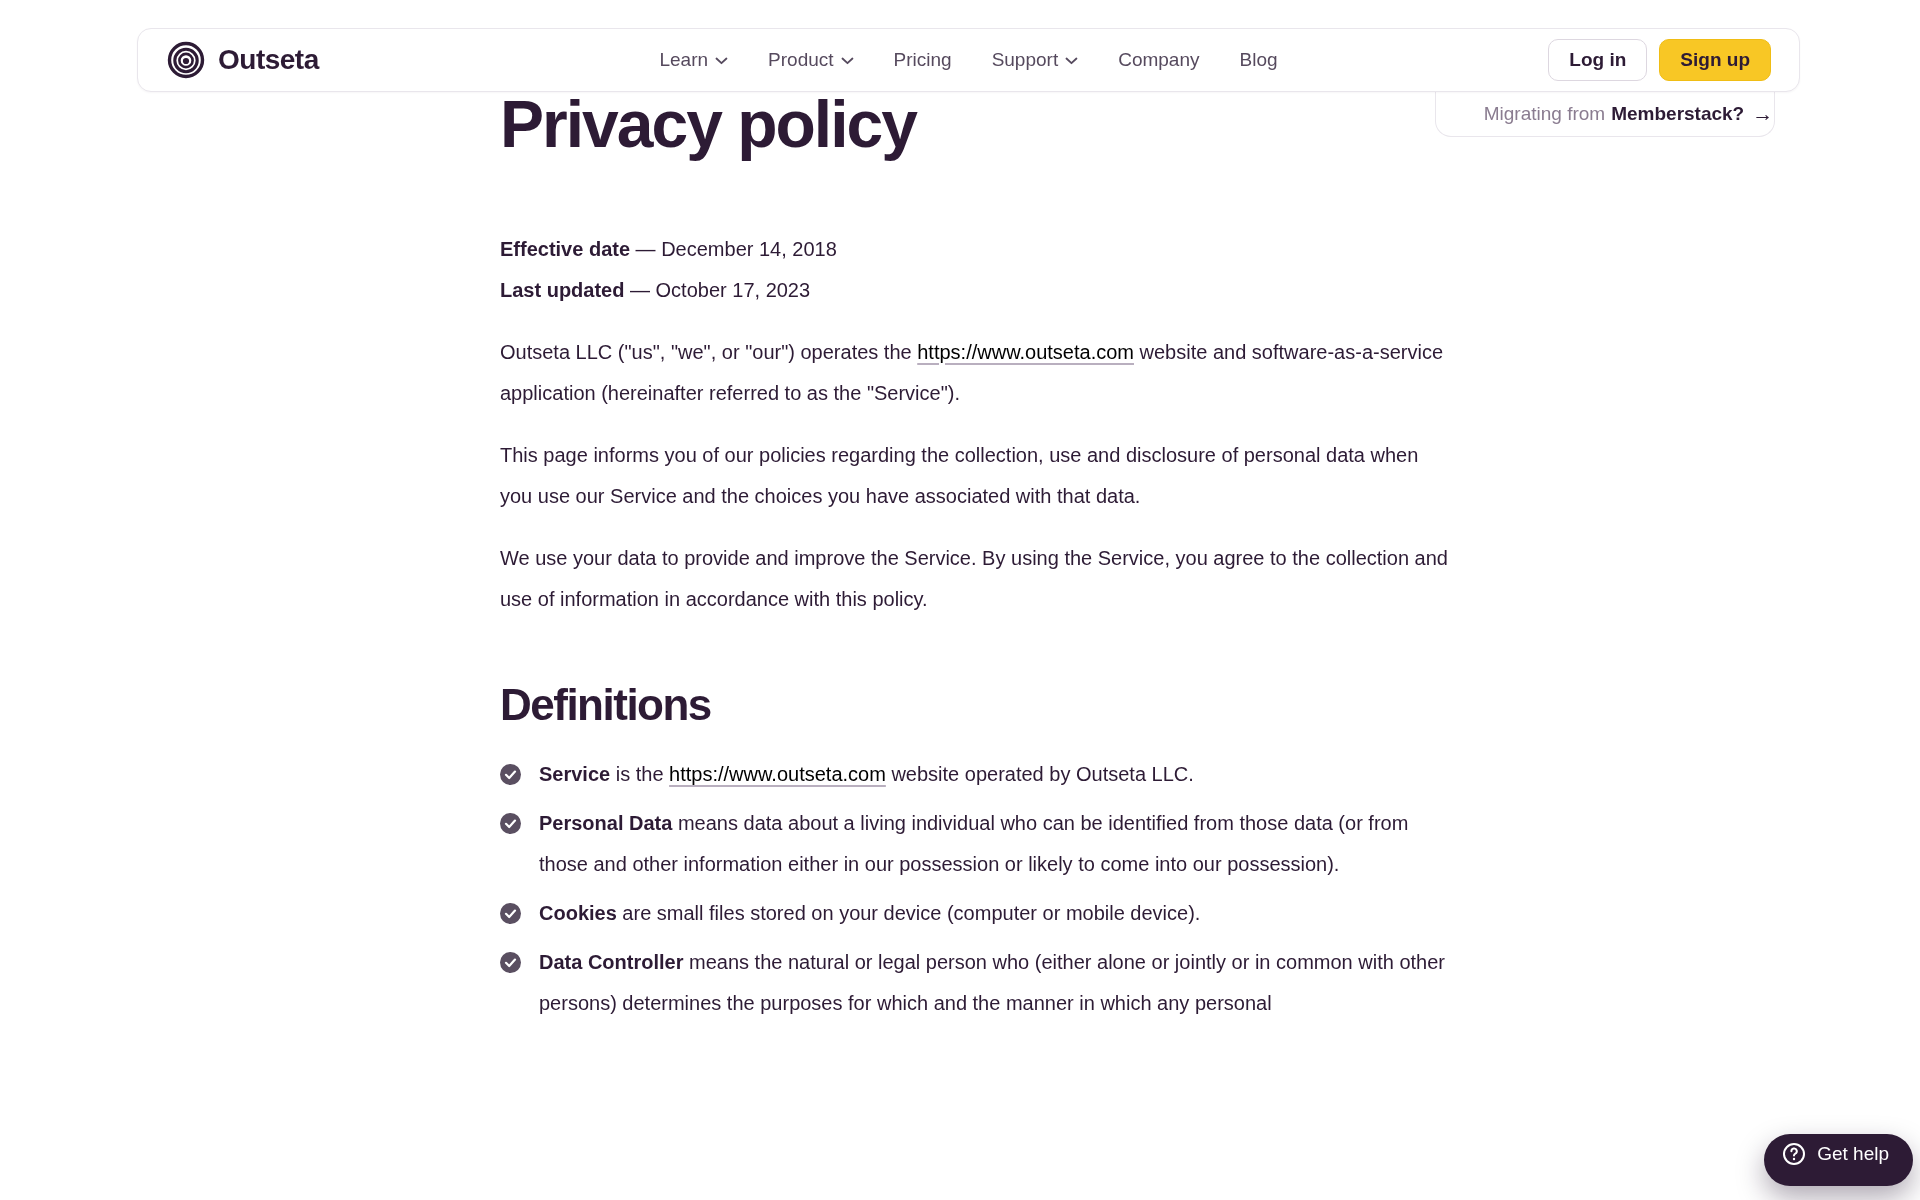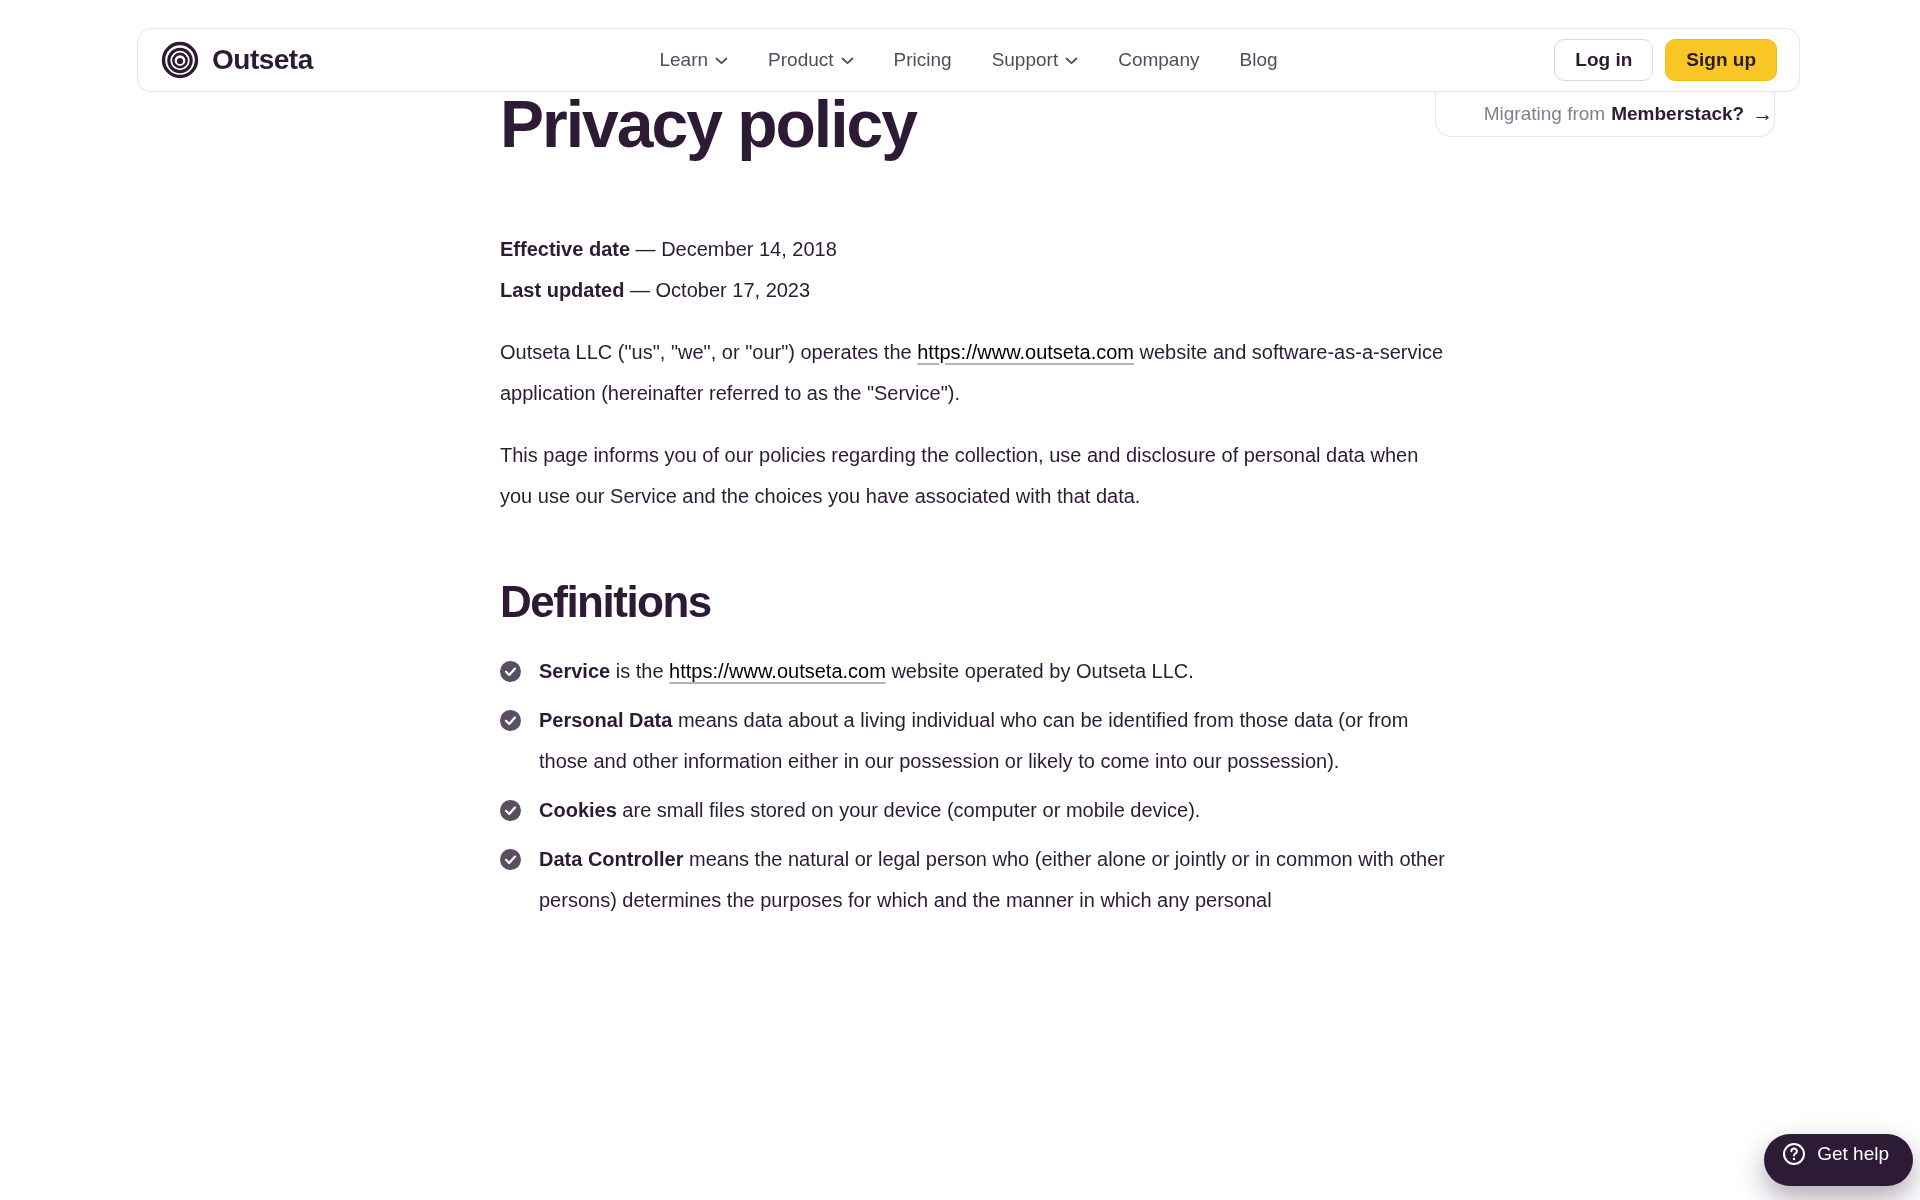--- a/index.html
+++ b/index.html
@@ -3,21 +3,21 @@
 <meta charset="utf-8">
 <style>
   * { margin: 0; padding: 0; box-sizing: border-box; }
   html, body { width: 1920px; height: 1200px; overflow: hidden; background: #ffffff; }
   body { font-family: "Liberation Sans", sans-serif; color: #2d1b35; position: relative; }
 
   
   .navbar {
     position: absolute; left: 137px; top: 28px; width: 1663px; height: 64px;
     background: #ffffff; border: 1px solid #e9e6ec; border-radius: 14px;
-    display: flex; align-items: center; padding: 0 22px;
+    display: flex; align-items: center; padding: 0 28px;
     box-shadow: 0 1px 2px rgba(40, 20, 60, 0.04);
     z-index: 5;
   }
   .brand { display: flex; align-items: center; gap: 12px; cursor: pointer; }
   .brand-name { font-size: 28px; font-weight: 800; letter-spacing: -0.5px; color: #2d1b35; }
   .nav-links {
     position: absolute; left: 50%; top: 0; height: 100%; transform: translateX(-50%);
     display: flex; align-items: center; gap: 40px;
   }
   .nav-link {
@@ -135,20 +135,21 @@
   <h1 class="page-title">Privacy policy</h1>
 
   <div class="meta-block">
       <div class="meta-line"><strong>Effective date</strong> — December 14, 2018</div>
       <div class="meta-line"><strong>Last updated</strong> — October 17, 2023</div>
     </div>
 
   <div id="paragraphs">
       <p>Outseta LLC ("us", "we", or "our") operates the <a class="link">https://www.outseta.com</a> website and software-as-a-service application (hereinafter referred to as the "Service").</p>
       <p>This page informs you of our policies regarding the collection, use and disclosure of personal data when you use our Service and the choices you have associated with that data.</p>
+      <p>We use your data to provide and improve the Service. By using the Service, you agree to the collection and use of information in accordance with this policy.</p>
     </div>
 
   <h2 class="section-title">Definitions</h2>
 
   <ul class="definitions-list">
       <li>
   <svg class="bullet" width="21" height="21" viewBox="0 0 21 21">
     <circle cx="10.5" cy="10.5" r="10.5" fill="#5a4f61"></circle>
     <path d="M6 10.8 L9.2 14 L15 7.6" stroke="#ffffff" stroke-width="2.2" fill="none" stroke-linecap="round" stroke-linejoin="round"></path>
   </svg>

